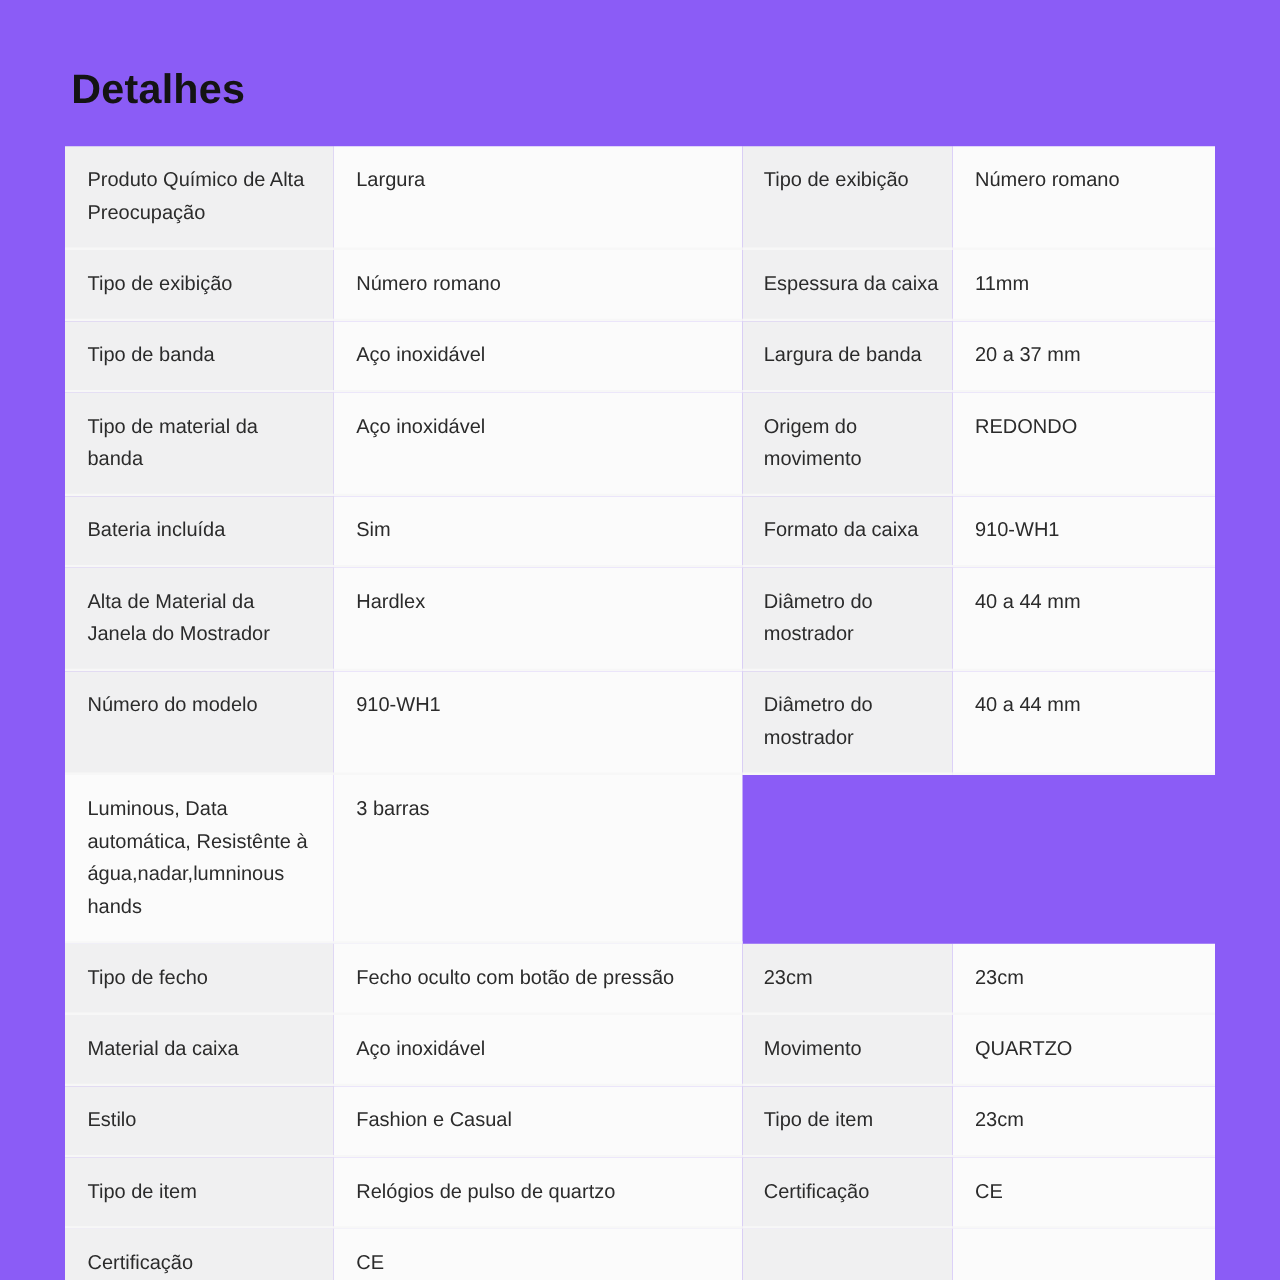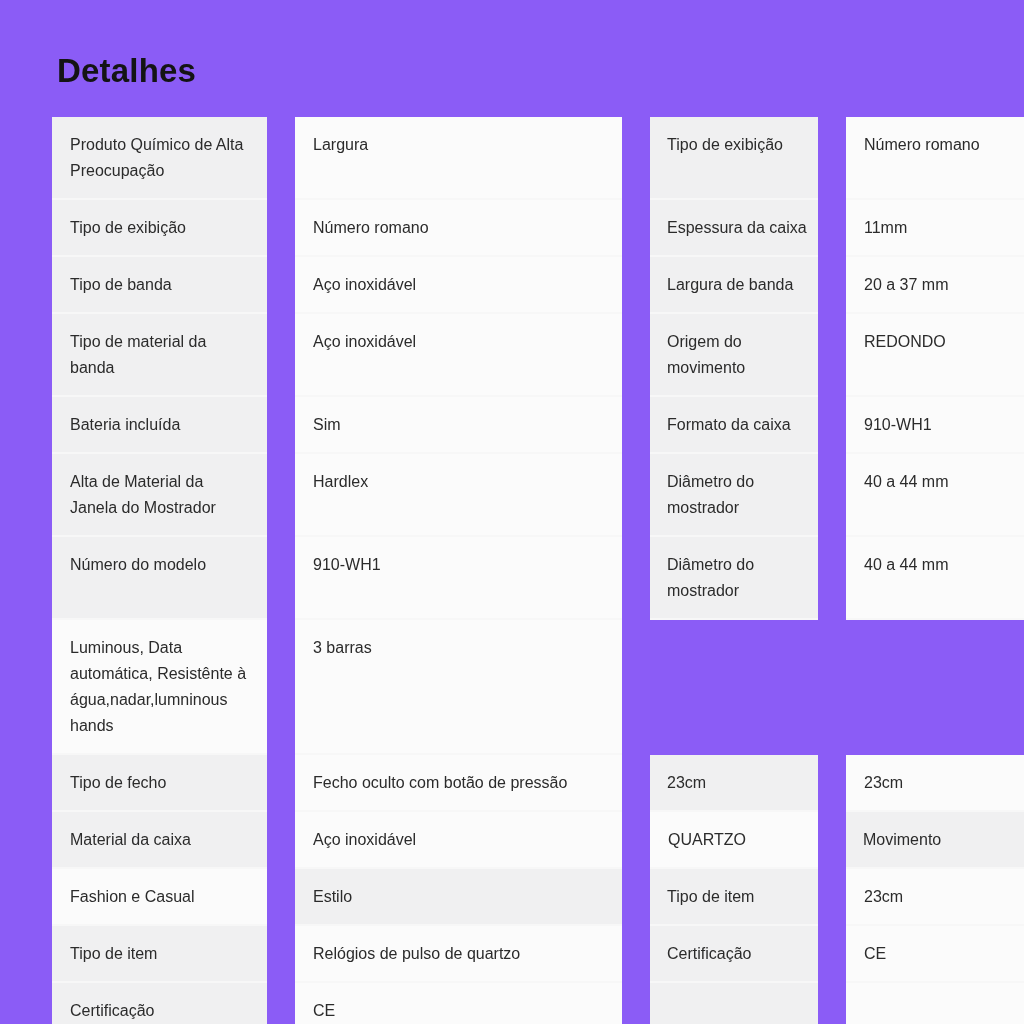--- a/index.html
+++ b/index.html
@@ -22,21 +22,20 @@
     letter-spacing: 0.2px;
     color: #141414;
   }
   .spec-table {
     margin: 27px 0 0 52px;
     width: 920px;
   }
   .row {
     display: grid;
     grid-template-columns: 215px 327px 168px 210px;
-    gap: 28px;
   }
   .cell {
     font-size: 16px;
     line-height: 26px;
     padding: 15px 18px 14px 18px;
     border-bottom: 2px solid #f7f7f7;
     vertical-align: top;
     word-wrap: break-word;
   }
   .cell.label {
@@ -111,26 +110,26 @@
       </div>
       <div class="row">
         <div class="cell label">Tipo de fecho</div>
         <div class="cell value">Fecho oculto com botão de pressão</div>
         <div class="cell label label-right">23cm</div>
         <div class="cell value value-right">23cm</div>
       </div>
       <div class="row">
         <div class="cell label">Material da caixa</div>
         <div class="cell value">Aço inoxidável</div>
+        <div class="cell label label-right">Movimento</div>
         <div class="cell value value-right">QUARTZO</div>
-        <div class="cell label label-right">Movimento</div>
       </div>
       <div class="row">
+        <div class="cell label">Estilo</div>
         <div class="cell value">Fashion e Casual</div>
-        <div class="cell label">Estilo</div>
         <div class="cell label label-right">Tipo de item</div>
         <div class="cell value value-right">23cm</div>
       </div>
       <div class="row">
         <div class="cell label">Tipo de item</div>
         <div class="cell value">Relógios de pulso de quartzo</div>
         <div class="cell label label-right">Certificação</div>
         <div class="cell value value-right">CE</div>
       </div>
       <div class="row">

